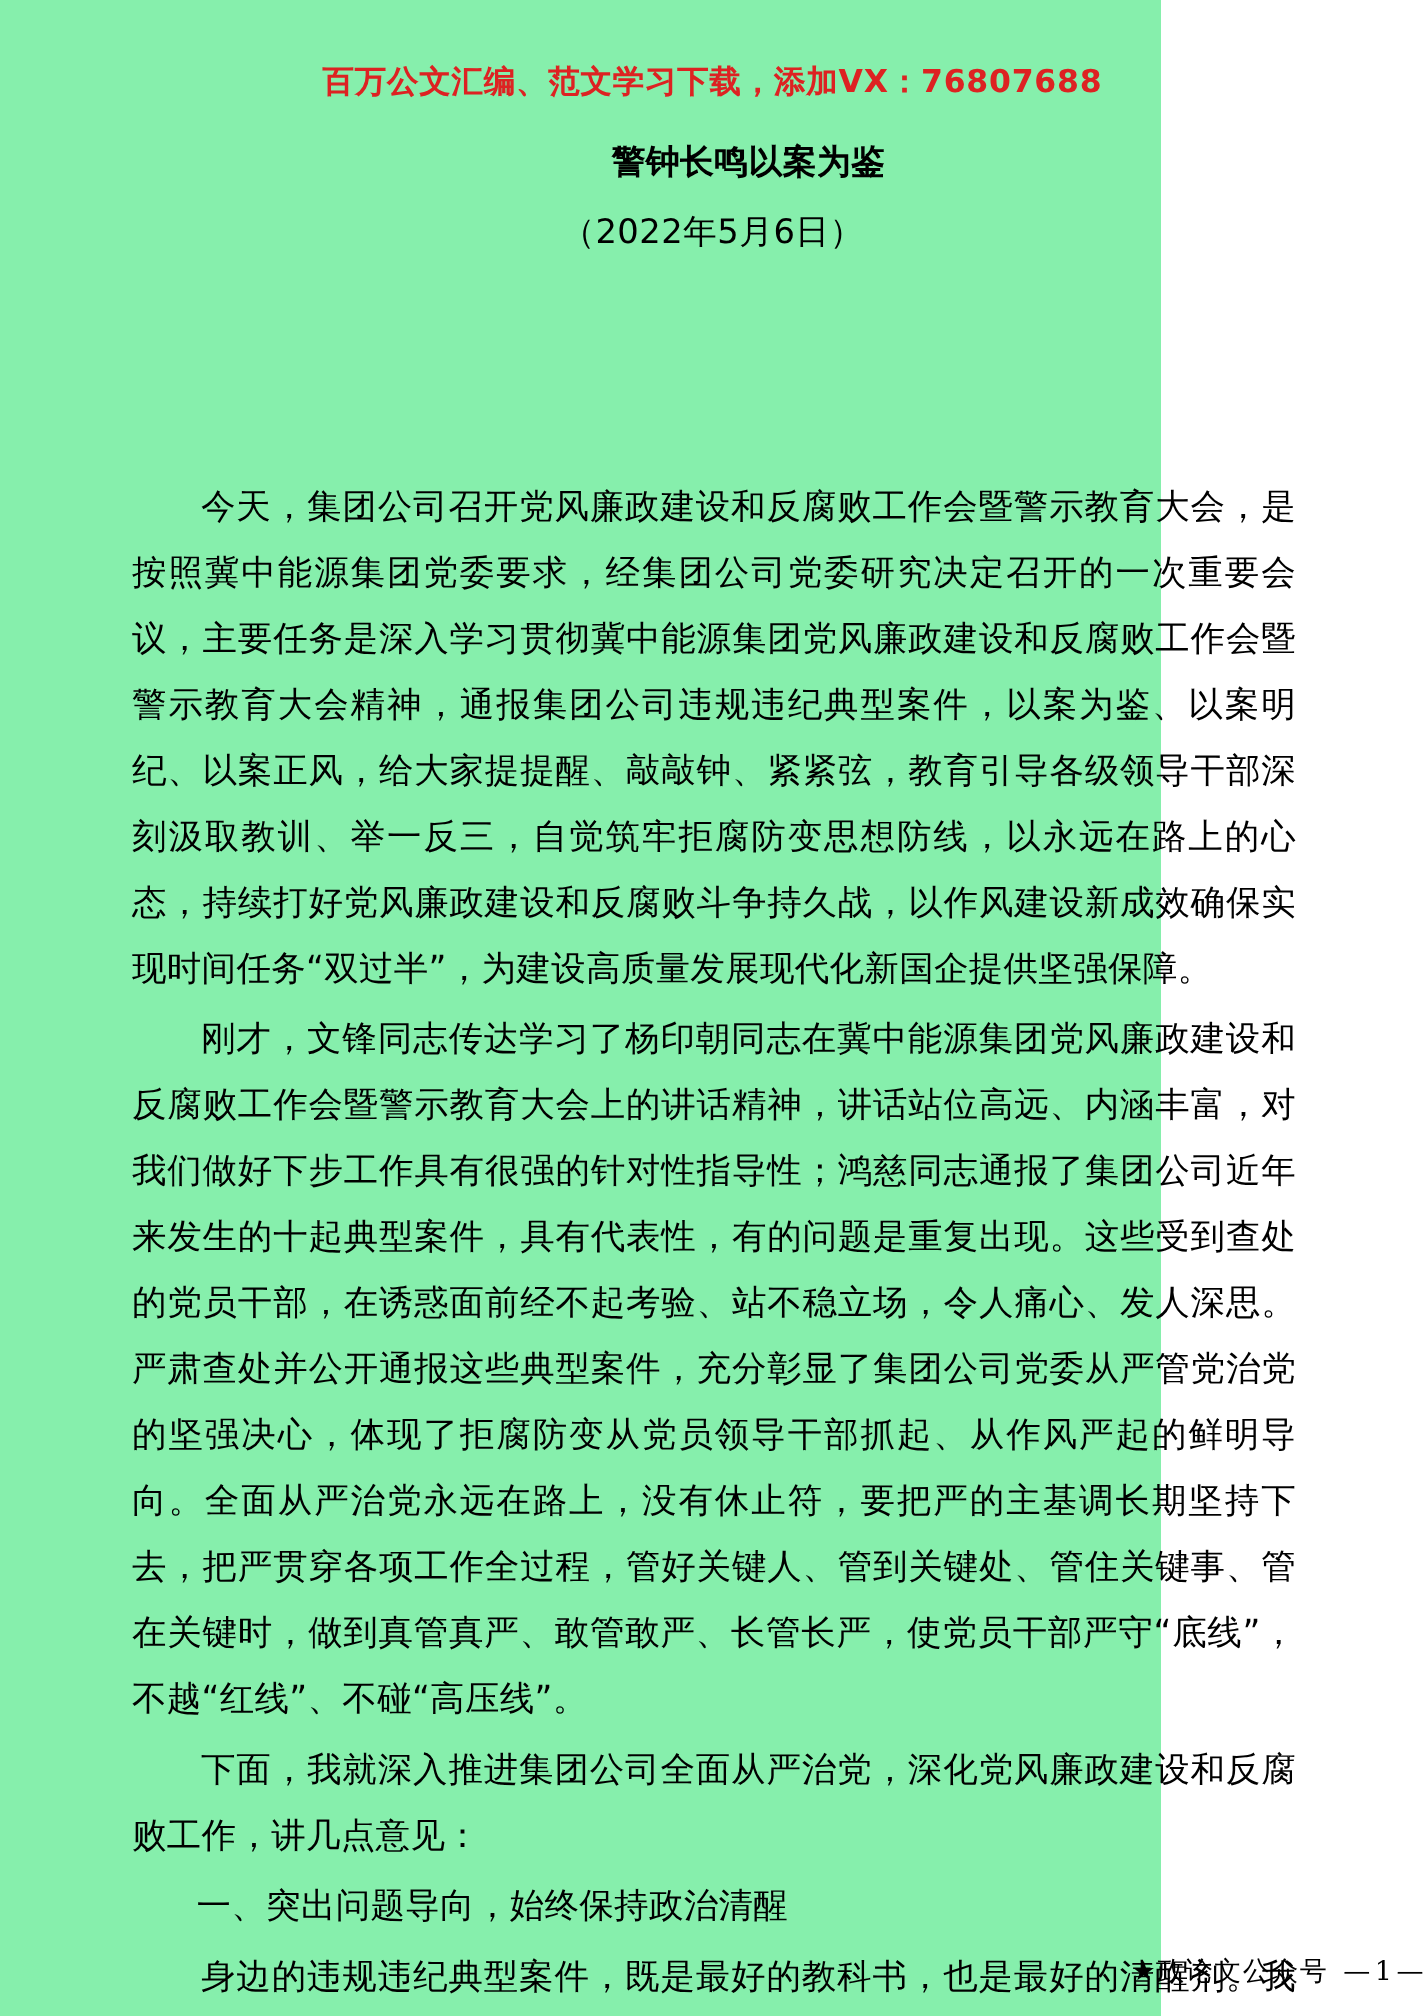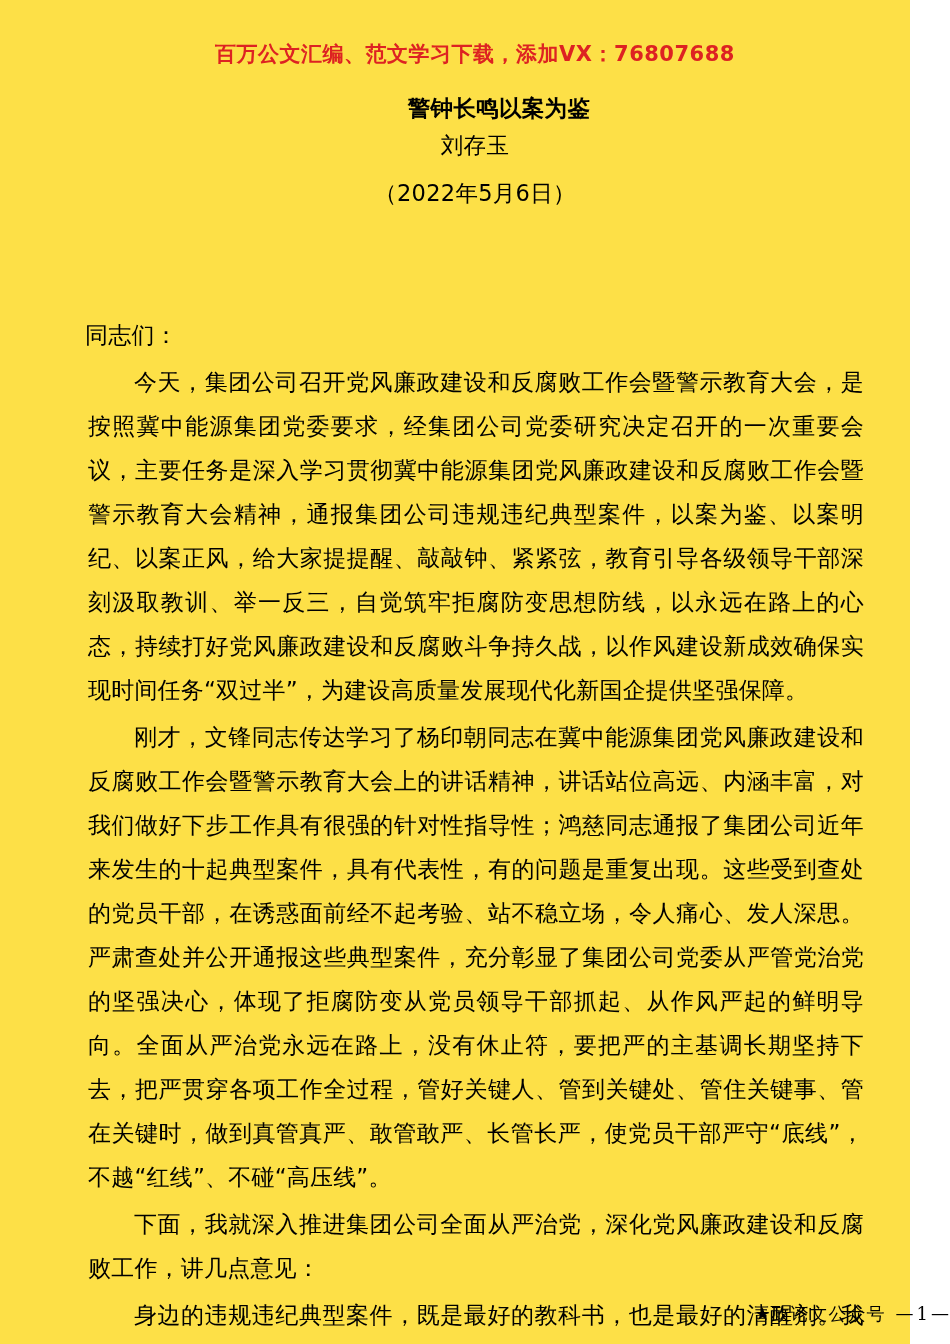--- a/index.html
+++ b/index.html
@@ -11,23 +11,23 @@
     width: 950px;
     height: 1344px;
     position: relative;
     font-family: "DejaVu Sans", "Liberation Sans", sans-serif;
     color: #000000;
     overflow: hidden;
   }
 
   .page {
     position: relative;
-    width: 910px;
+    width: 774px;
     height: 1344px;
-    background: #fde047;
+    background: #86efac;
     box-sizing: border-box;
   }
 
   
   .watermark {
     position: absolute;
     top: 40px;
     left: 0;
     width: 950px;
     text-align: center;
@@ -120,29 +120,28 @@
 </style>
 </head>
 <body>
 
 <div class="page">
 
   <div class="watermark">百万公文汇编、范文学习下载，添加VX：76807688</div>
 
   <div class="title-block">
     <div class="title-line">警钟长鸣以案为鉴</div>
-    <div class="byline">刘存玉</div>
     <div class="dateline">（2022年5月6日）</div>
   </div>
 
   <div class="body-area">
-    <div class="salutation">同志们：</div>
     <p class="para">今天，集团公司召开党风廉政建设和反腐败工作会暨警示教育大会，是按照冀中能源集团党委要求，经集团公司党委研究决定召开的一次重要会议，主要任务是深入学习贯彻冀中能源集团党风廉政建设和反腐败工作会暨警示教育大会精神，通报集团公司违规违纪典型案件，以案为鉴、以案明纪、以案正风，给大家提提醒、敲敲钟、紧紧弦，教育引导各级领导干部深刻汲取教训、举一反三，自觉筑牢拒腐防变思想防线，以永远在路上的心态，持续打好党风廉政建设和反腐败斗争持久战，以作风建设新成效确保实现时间任务“双过半”，为建设高质量发展现代化新国企提供坚强保障。</p>
     <p class="para">刚才，文锋同志传达学习了杨印朝同志在冀中能源集团党风廉政建设和反腐败工作会暨警示教育大会上的讲话精神，讲话站位高远、内涵丰富，对我们做好下步工作具有很强的针对性指导性；鸿慈同志通报了集团公司近年来发生的十起典型案件，具有代表性，有的问题是重复出现。这些受到查处的党员干部，在诱惑面前经不起考验、站不稳立场，令人痛心、发人深思。严肃查处并公开通报这些典型案件，充分彰显了集团公司党委从严管党治党的坚强决心，体现了拒腐防变从党员领导干部抓起、从作风严起的鲜明导向。全面从严治党永远在路上，没有休止符，要把严的主基调长期坚持下去，把严贯穿各项工作全过程，管好关键人、管到关键处、管住关键事、管在关键时，做到真管真严、敢管敢严、长管长严，使党员干部严守“底线”，不越“红线”、不碰“高压线”。</p>
     <p class="para">下面，我就深入推进集团公司全面从严治党，深化党风廉政建设和反腐败工作，讲几点意见：</p>
+    <p class="section-head">一、突出问题导向，始终保持政治清醒</p>
     <p class="para">身边的违规违纪典型案件，既是最好的教科书，也是最好的清醒剂。我们要通过典型案例，查摆思想总开关的松懈点、制度建设的薄弱点、权力运行的</p>
   </div>
 
   <div class="footer">
     <span class="star">★</span><span class="brand">政论文公众号</span><span>—</span><span class="pageno">1</span><span>—</span>
   </div>
 
 </div>
 
 </body></html>

